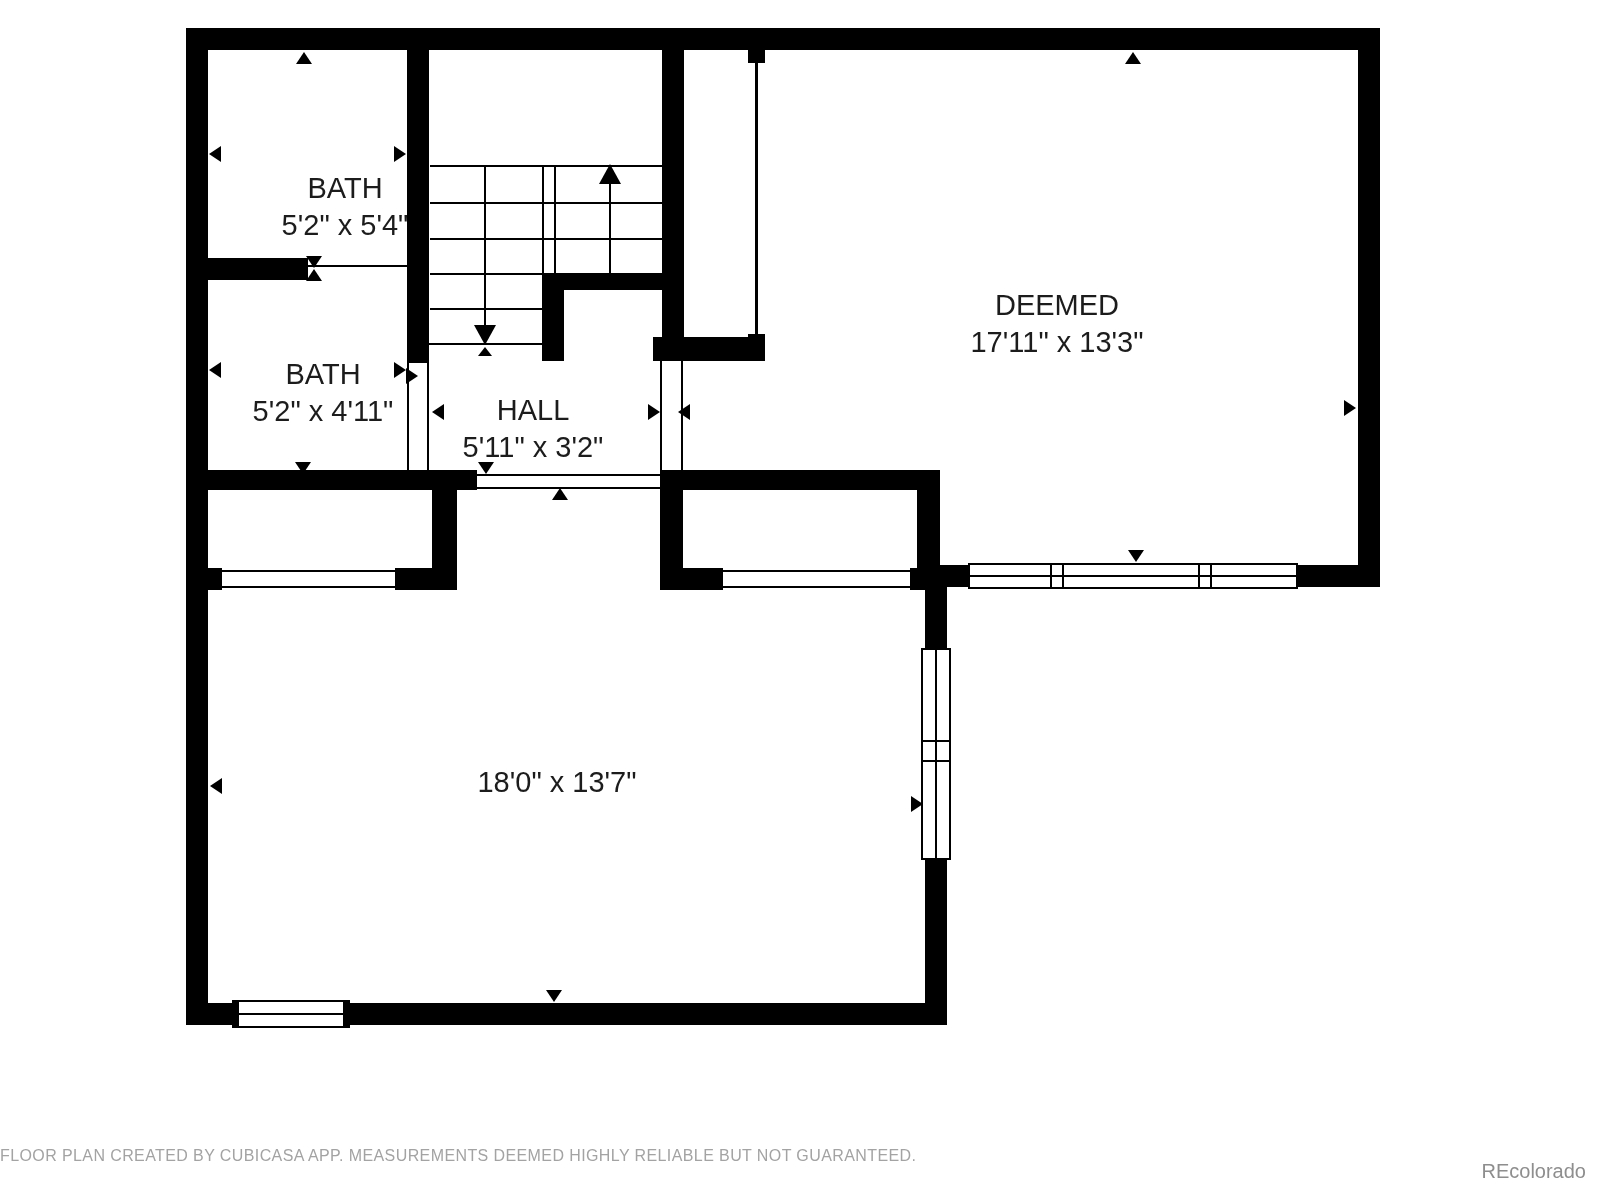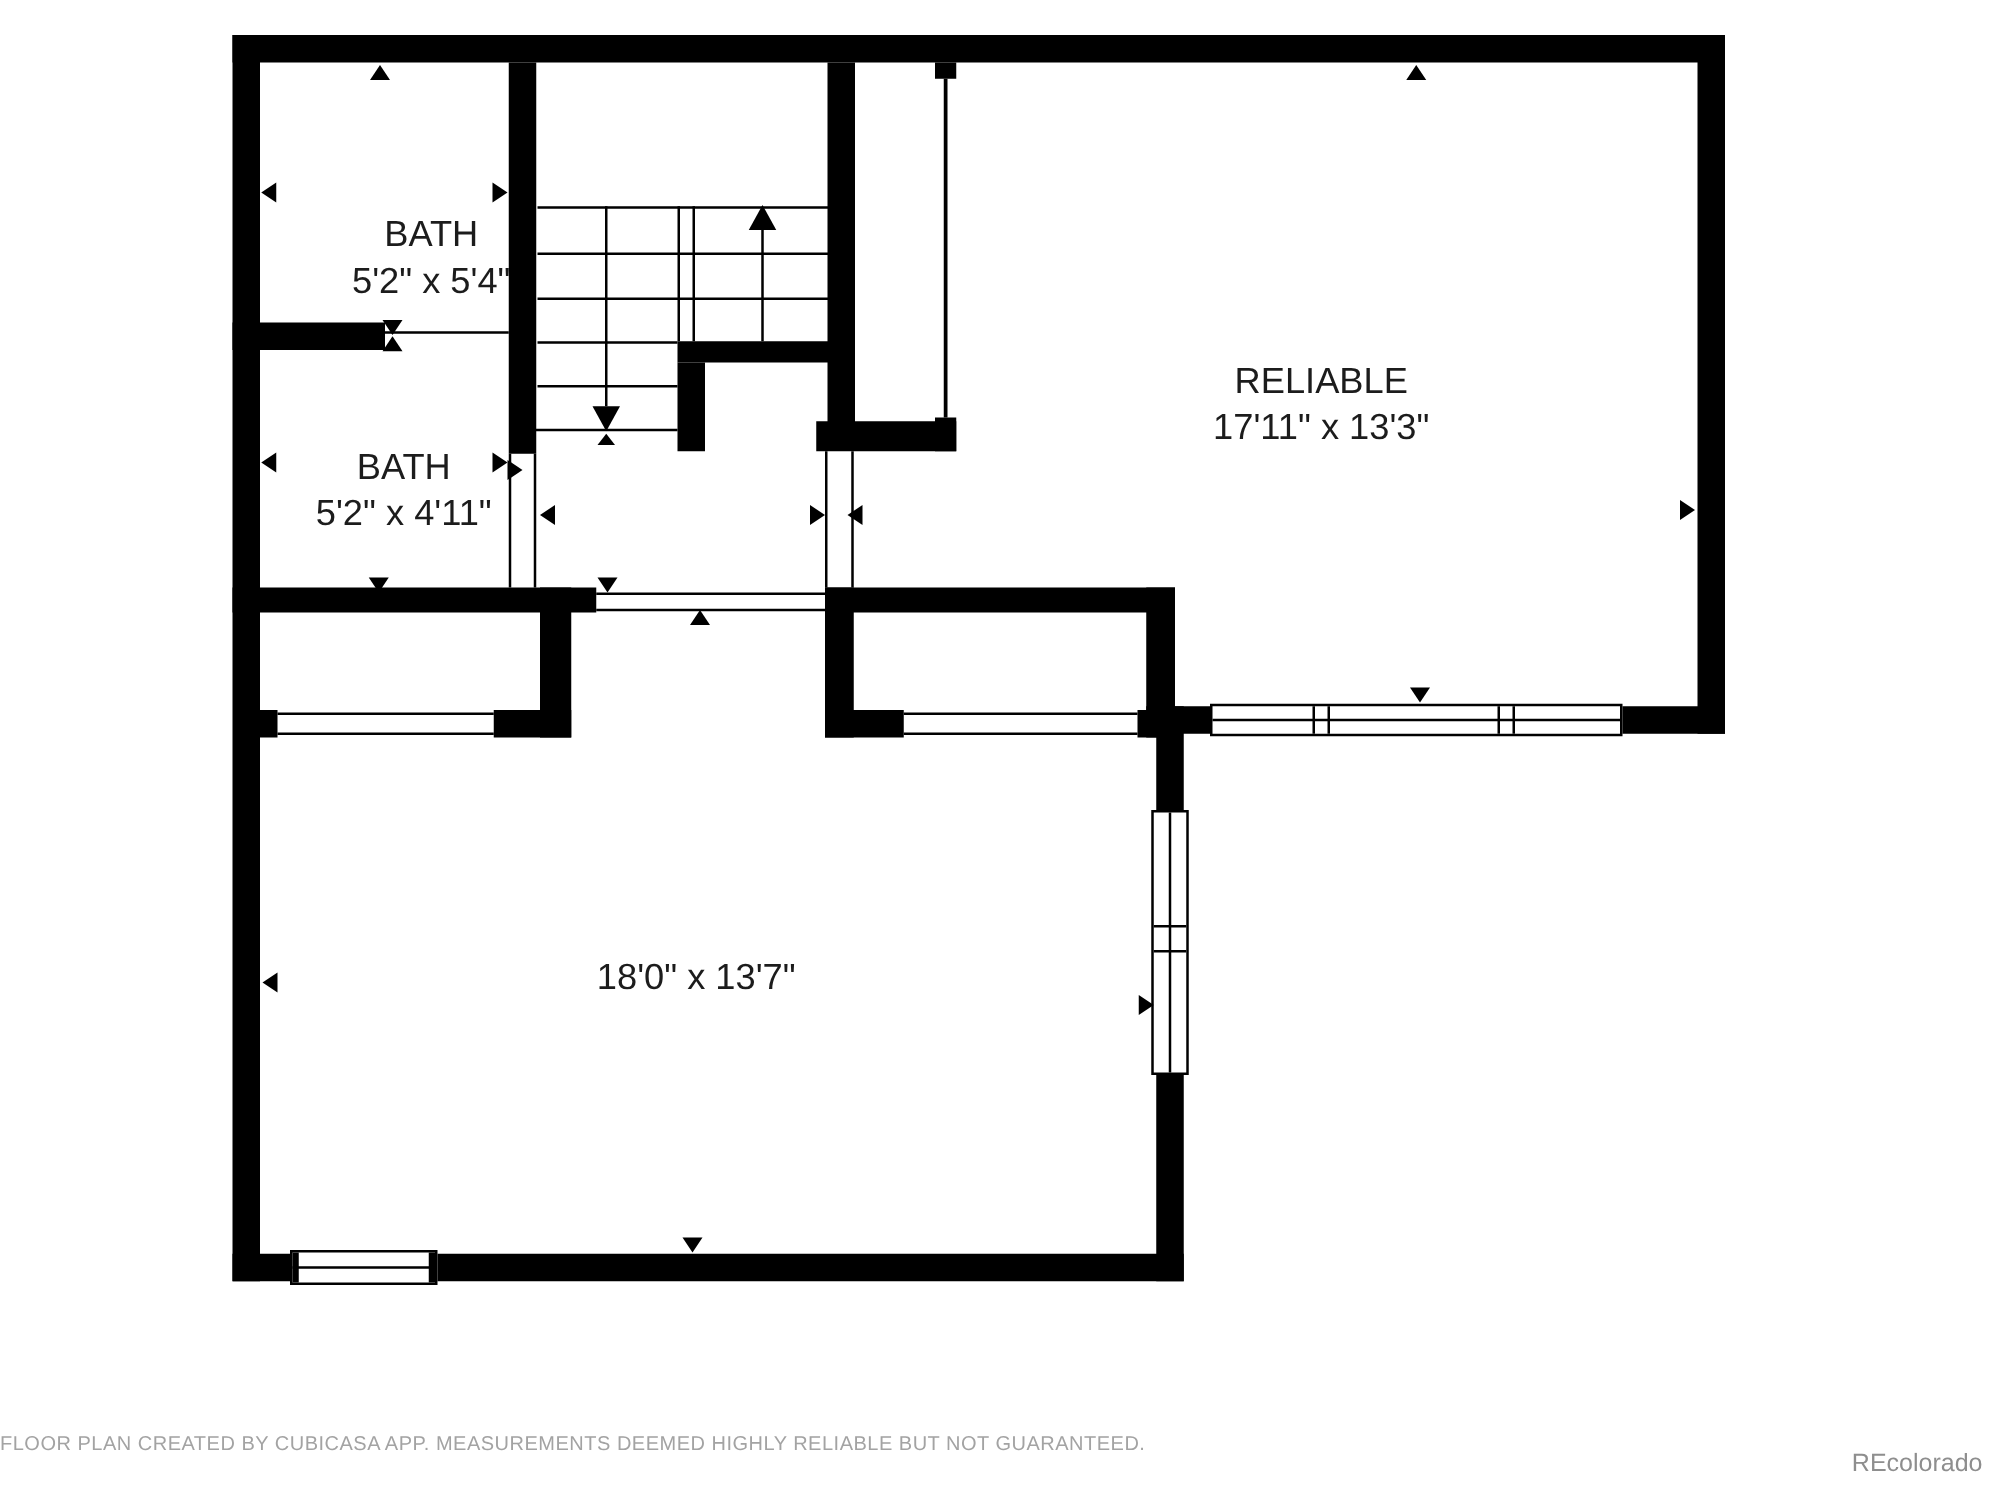--- a/index.html
+++ b/index.html
@@ -130,22 +130,26 @@
   <div class="tri td" style="left:546px;top:990px"></div>
 
   <div class="room-label" style="left:220px;top:170px;width:250px">
     <div>BATH</div>
     <div>5'2" x 5'4"</div>
   </div>
   <div class="room-label" style="left:198px;top:356px;width:250px">
     <div>BATH</div>
     <div>5'2" x 4'11"</div>
   </div>
+  <div class="room-label" style="left:408px;top:392px;width:250px">
+    <div>HALL</div>
+    <div>5'11" x 3'2"</div>
+  </div>
   <div class="room-label" style="left:907px;top:287px;width:300px">
-    <div>RELIABLE</div>
+    <div>DEEMED</div>
     <div>17'11" x 13'3"</div>
   </div>
   <div class="room-label" style="left:407px;top:764px;width:300px">
     <div>18'0" x 13'7"</div>
   </div>
 
   <div class="footer">FLOOR PLAN CREATED BY CUBICASA APP. MEASUREMENTS DEEMED HIGHLY RELIABLE BUT NOT GUARANTEED.</div>
   <div class="watermark">REcolorado</div>
 
 </div>

